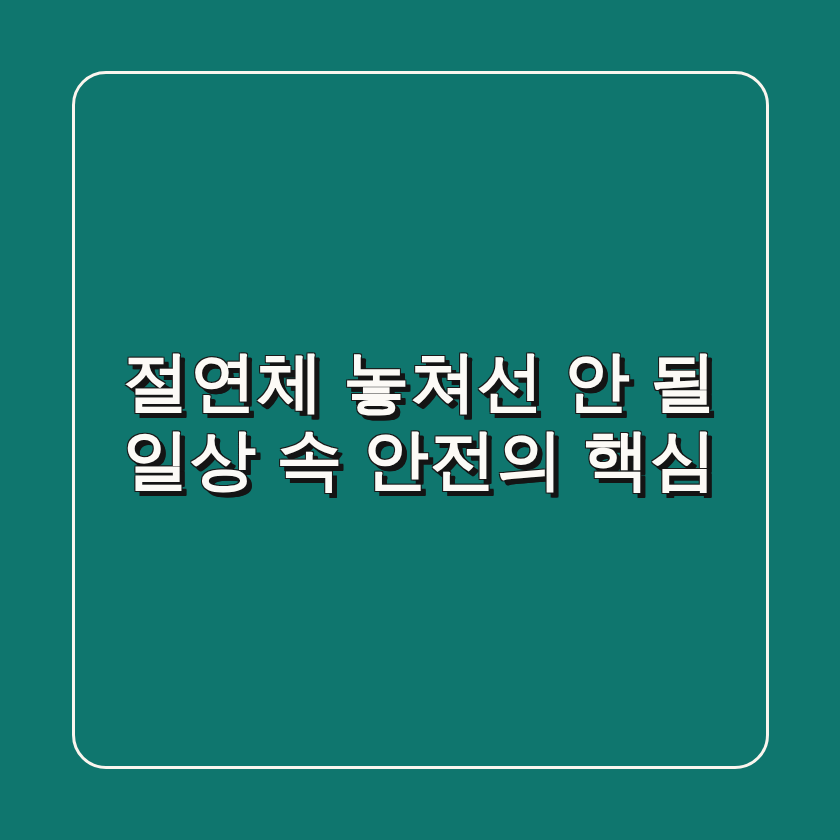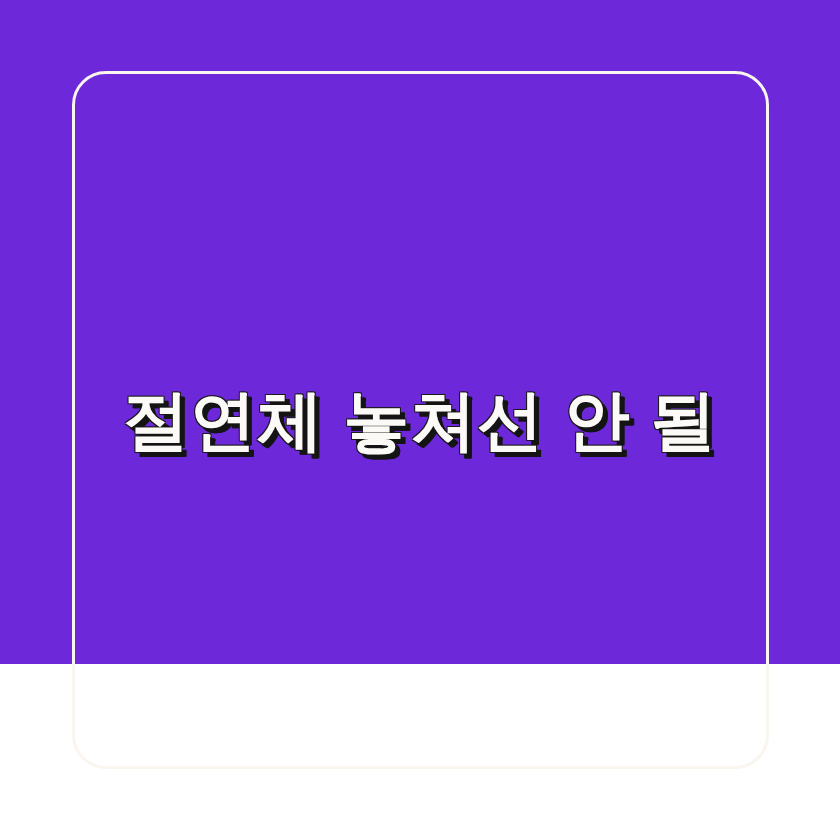--- a/index.html
+++ b/index.html
@@ -10,22 +10,22 @@
   body {
     width: 840px;
     height: 840px;
     overflow: hidden;
     font-family: "Liberation Sans", "DejaVu Sans", sans-serif;
   }
 
   #card {
     position: relative;
     width: 840px;
-    height: 664px;
-    background: #6d28d9;
+    height: 840px;
+    background: #0f766e;
     box-sizing: border-box;
   }
 
   
   #frame {
     position: absolute;
     left: 72px;
     top: 71px;
     width: 697px;
     height: 698px;
@@ -69,15 +69,16 @@
 </style>
 </head>
 <body>
 
 <div id="card">
 
   <div id="frame"></div>
 
   <div id="headline">
     <span class="line">절연체 놓쳐선 안 될</span>
+    <span class="line">일상 속 안전의 핵심</span>
   </div>
 
 </div>
 
 </body></html>

